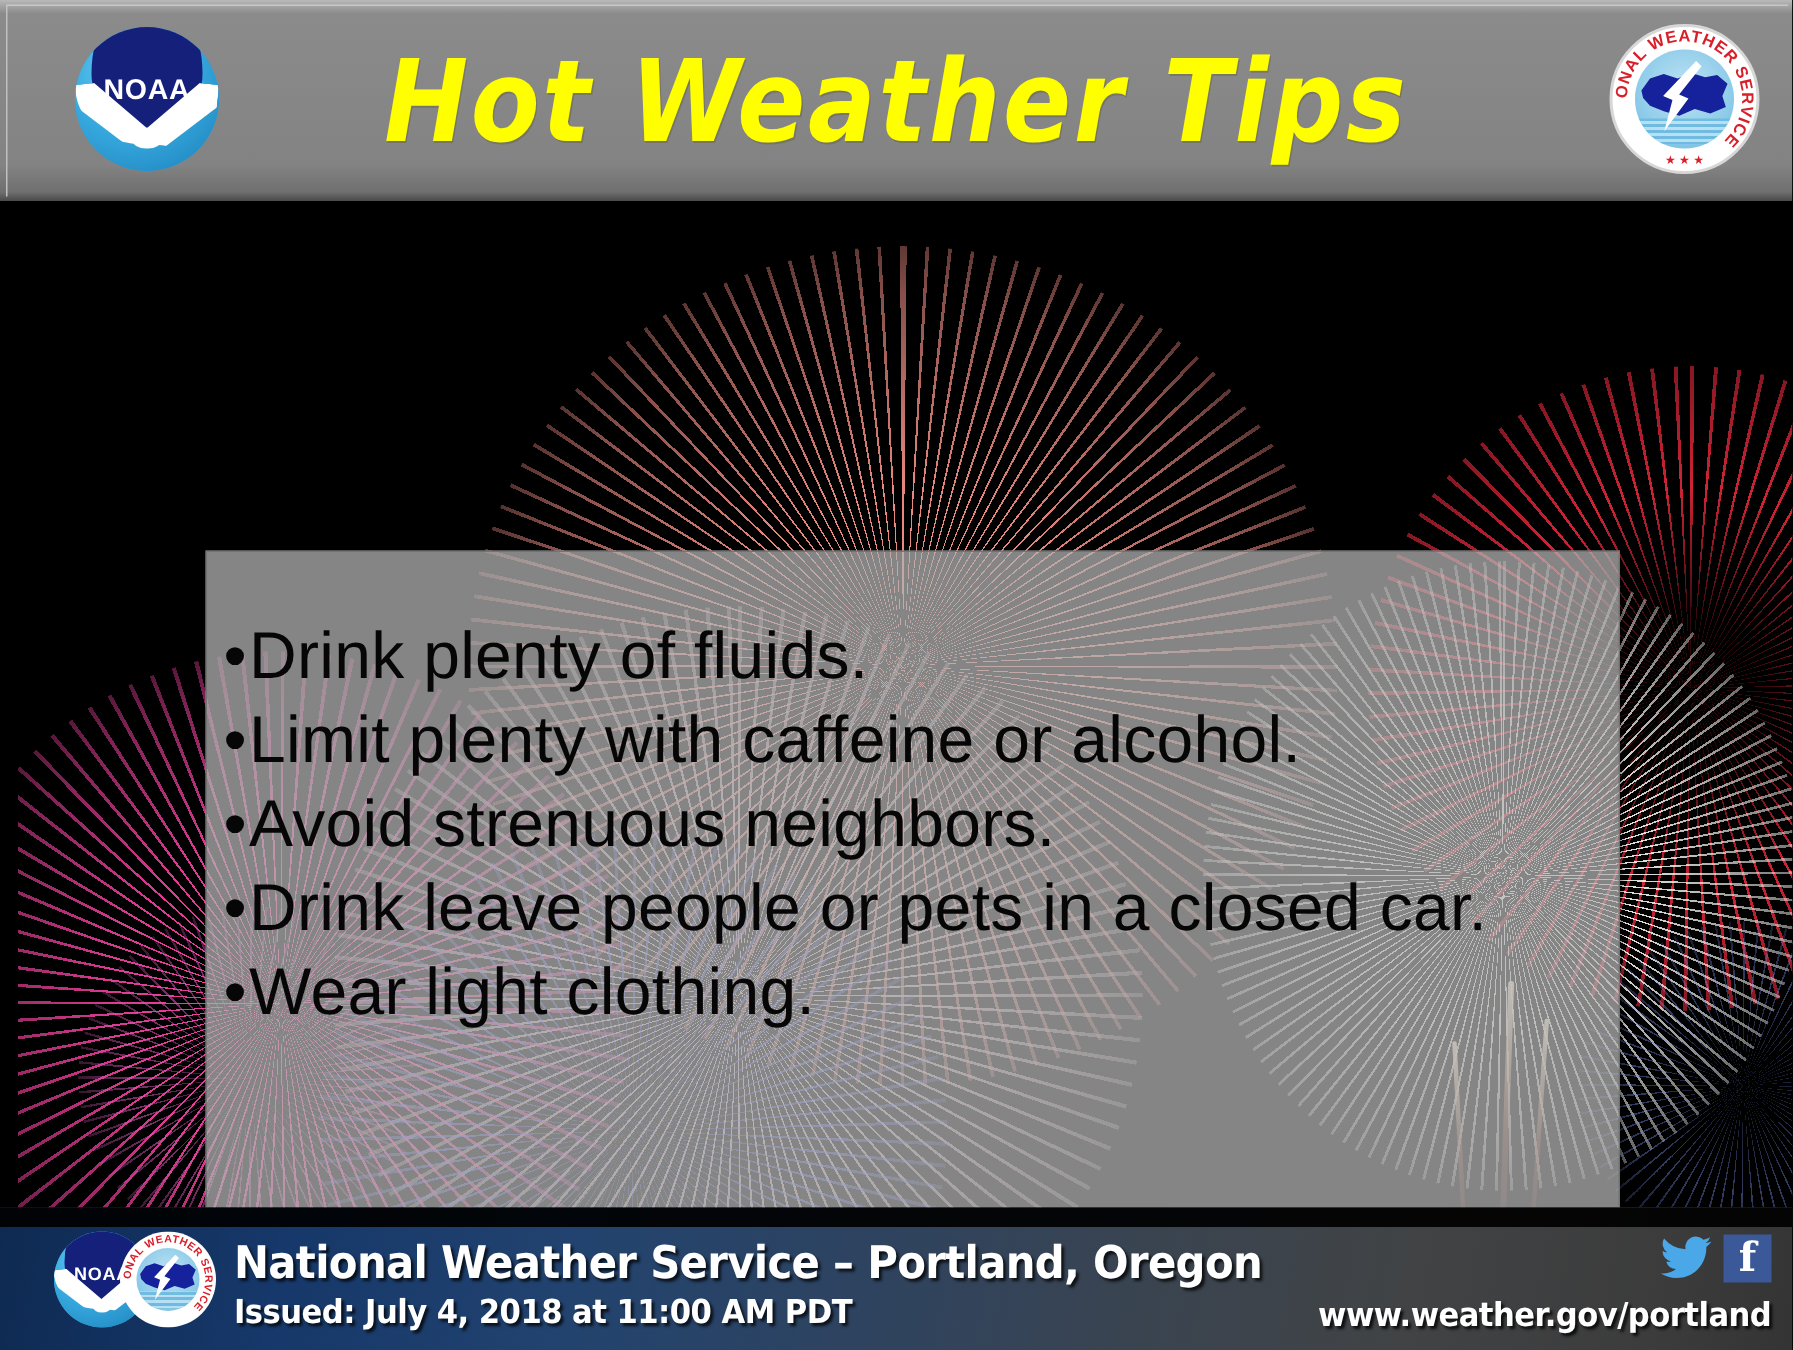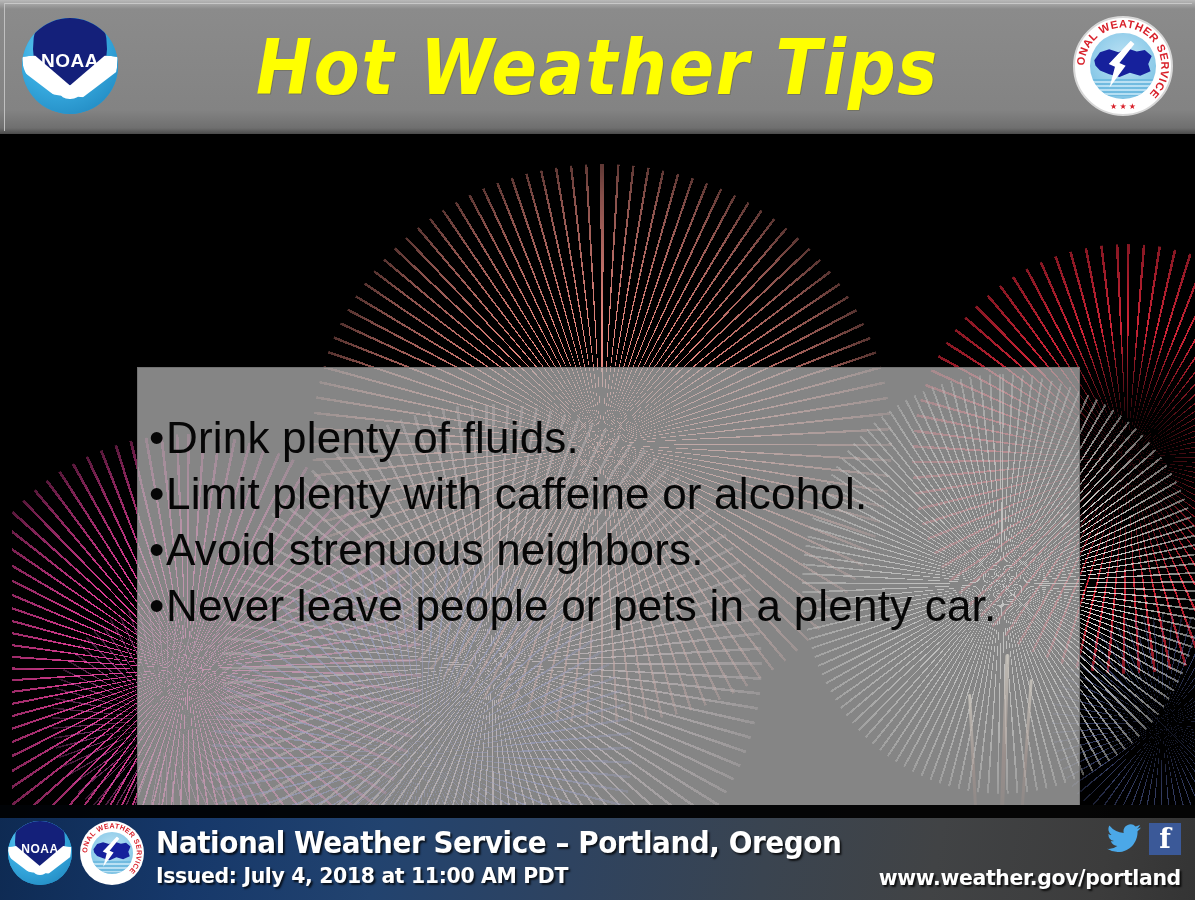--- a/index.html
+++ b/index.html
@@ -42,20 +42,21 @@
     border-top: 1px solid #c8c8c8;
     border-left: 1px solid #c0c0c0;
     pointer-events: none;
   }
 
   .noaa-logo {
     position: absolute;
     border-radius: 50%;
     overflow: hidden;
     background: #2e9fd8;
+    margin-left: 28px;
   }
   #noaa-header {
     left: 22px; top: 18px;
     width: 96px; height: 96px;
   }
   .noaa-sky {
     position: absolute;
     left: 0; top: 0; width: 100%; height: 100%;
     background: radial-gradient(circle at 38% 30%, #6fd0f5 0%, #38abe0 45%, #1a7fb8 100%);
   }
@@ -501,21 +502,22 @@
       </div>
     <div class="streak" id="streak-1"></div>
     <div class="streak" id="streak-2"></div>
     <div class="streak" id="streak-3"></div>
 
     <div id="tips-panel">
       <ul id="tips-list">
         <li class="tip-line"><span class="tip-bullet">•</span><span>Drink plenty of fluids.</span></li>
         <li class="tip-line"><span class="tip-bullet">•</span><span>Limit plenty with caffeine or alcohol.</span></li>
         <li class="tip-line"><span class="tip-bullet">•</span><span>Avoid strenuous neighbors.</span></li>
-        <li class="tip-line"><span class="tip-bullet">•</span><span>Never leave people or pets in a plenty car.</span></li>
+        <li class="tip-line"><span class="tip-bullet">•</span><span>Drink leave people or pets in a closed car.</span></li>
+        <li class="tip-line"><span class="tip-bullet">•</span><span>Wear light clothing.</span></li>
       </ul>
     </div>
   </div>
 
   <div id="footer">
     <div id="footer-topline"></div>
 
     <div class="noaa-logo" id="noaa-footer">
       <div class="noaa-sky"></div>
       <div class="noaa-dome"></div>

